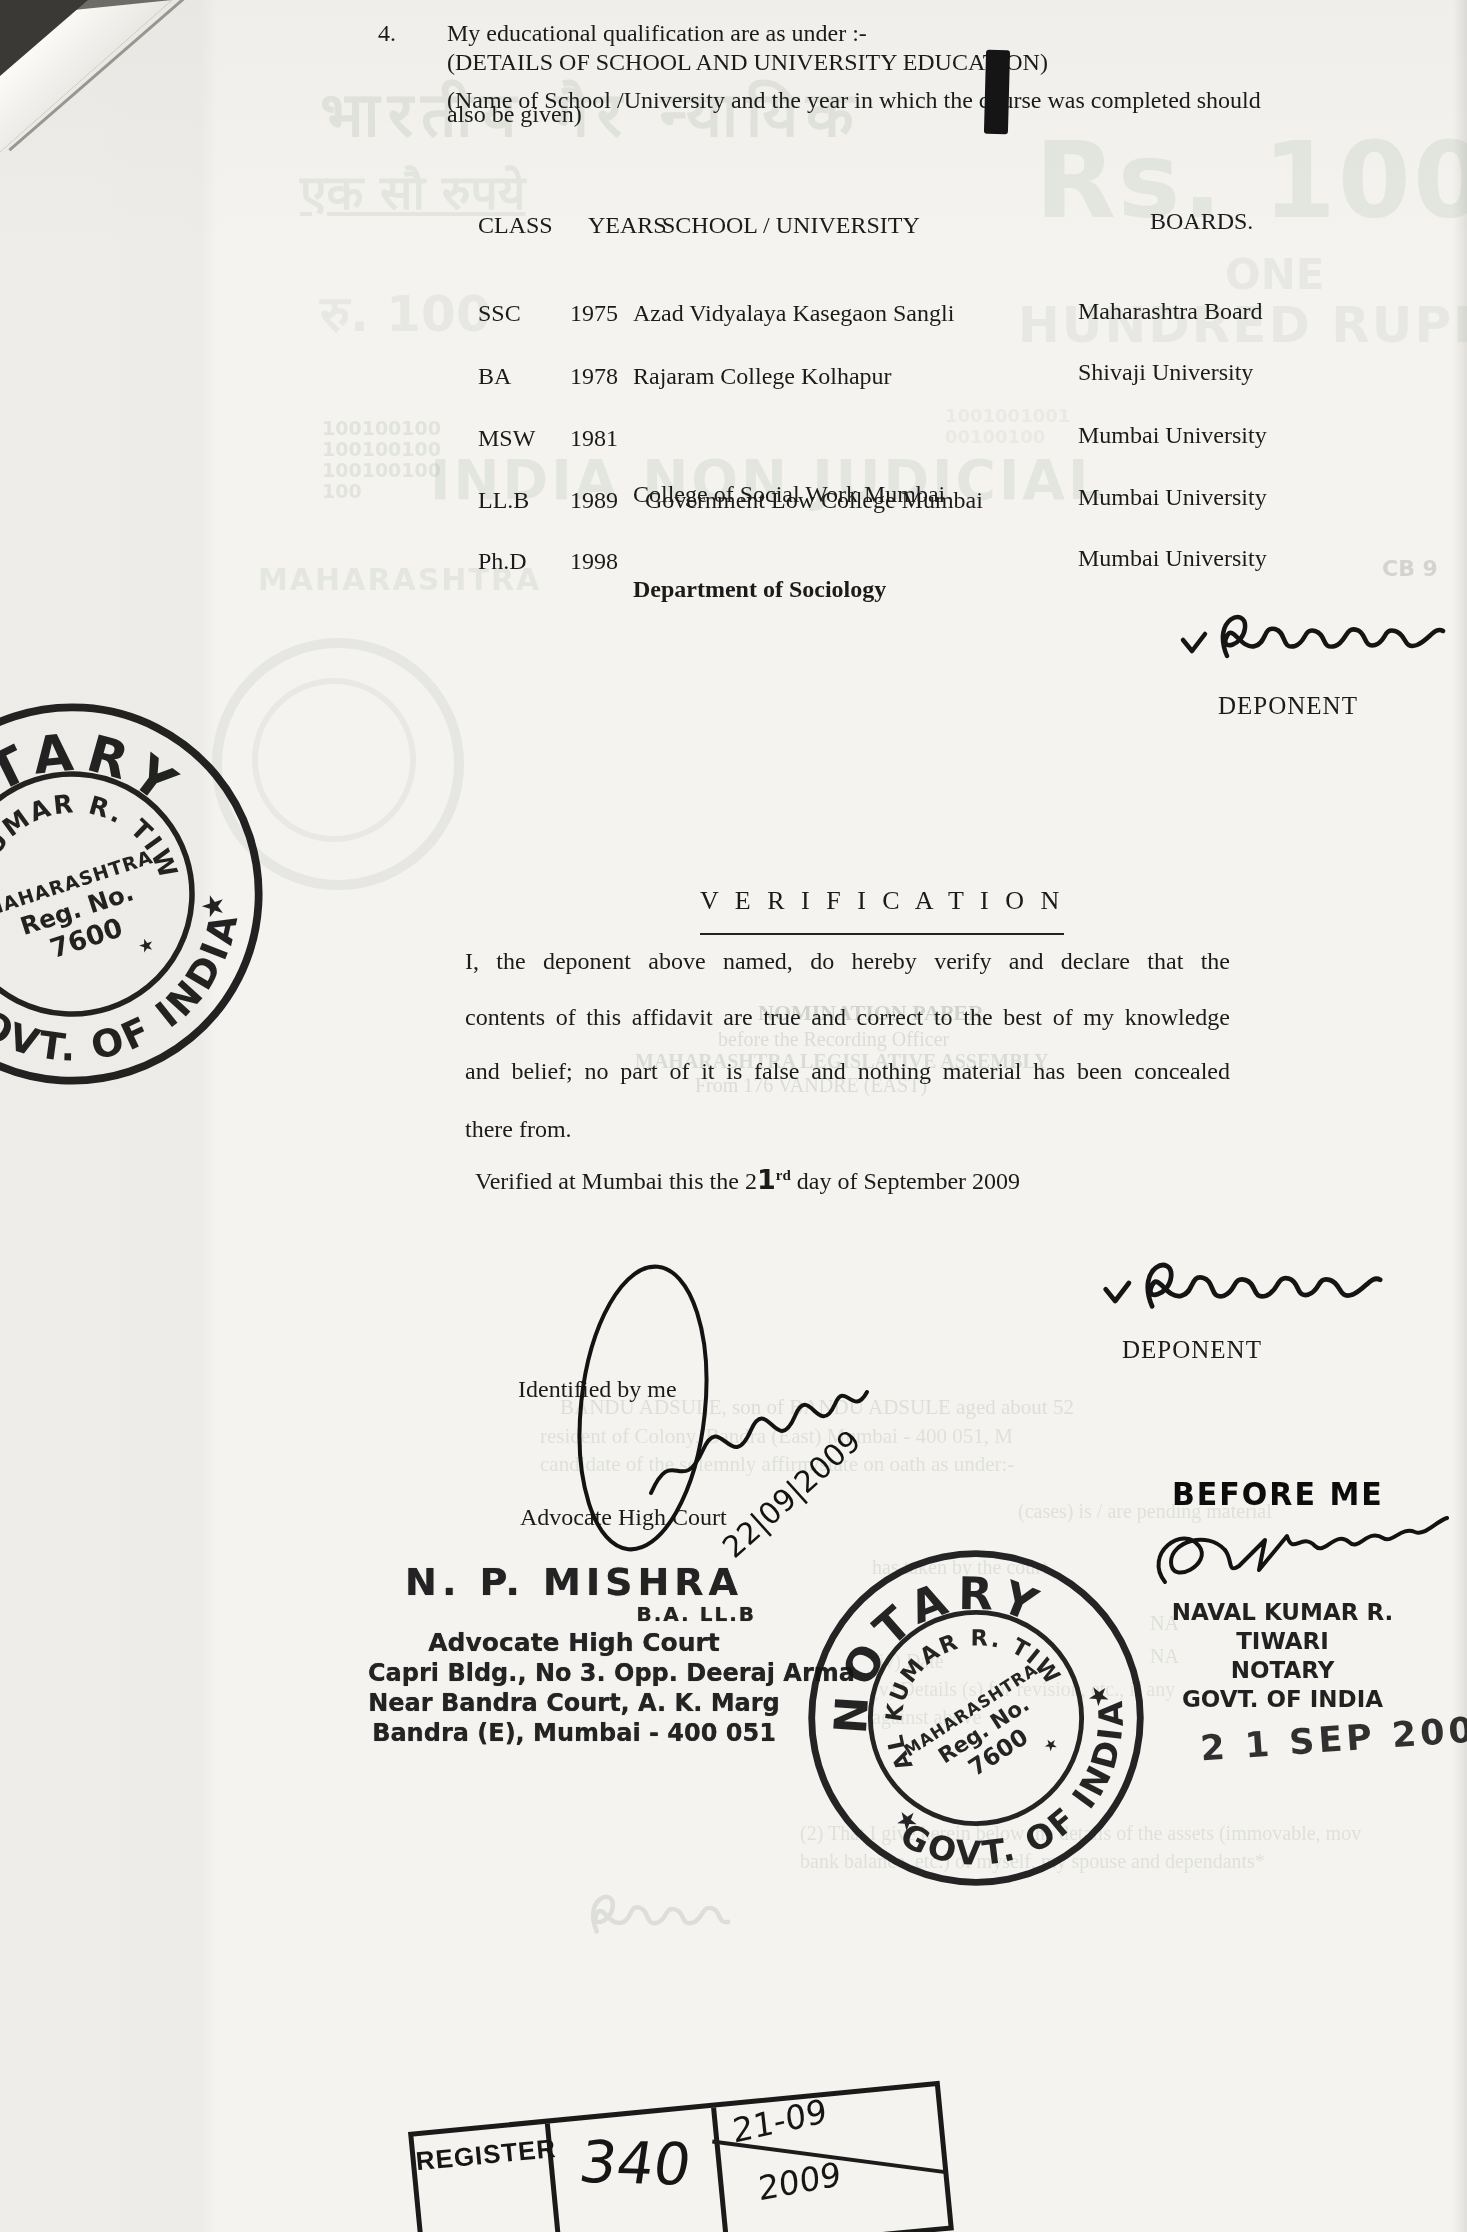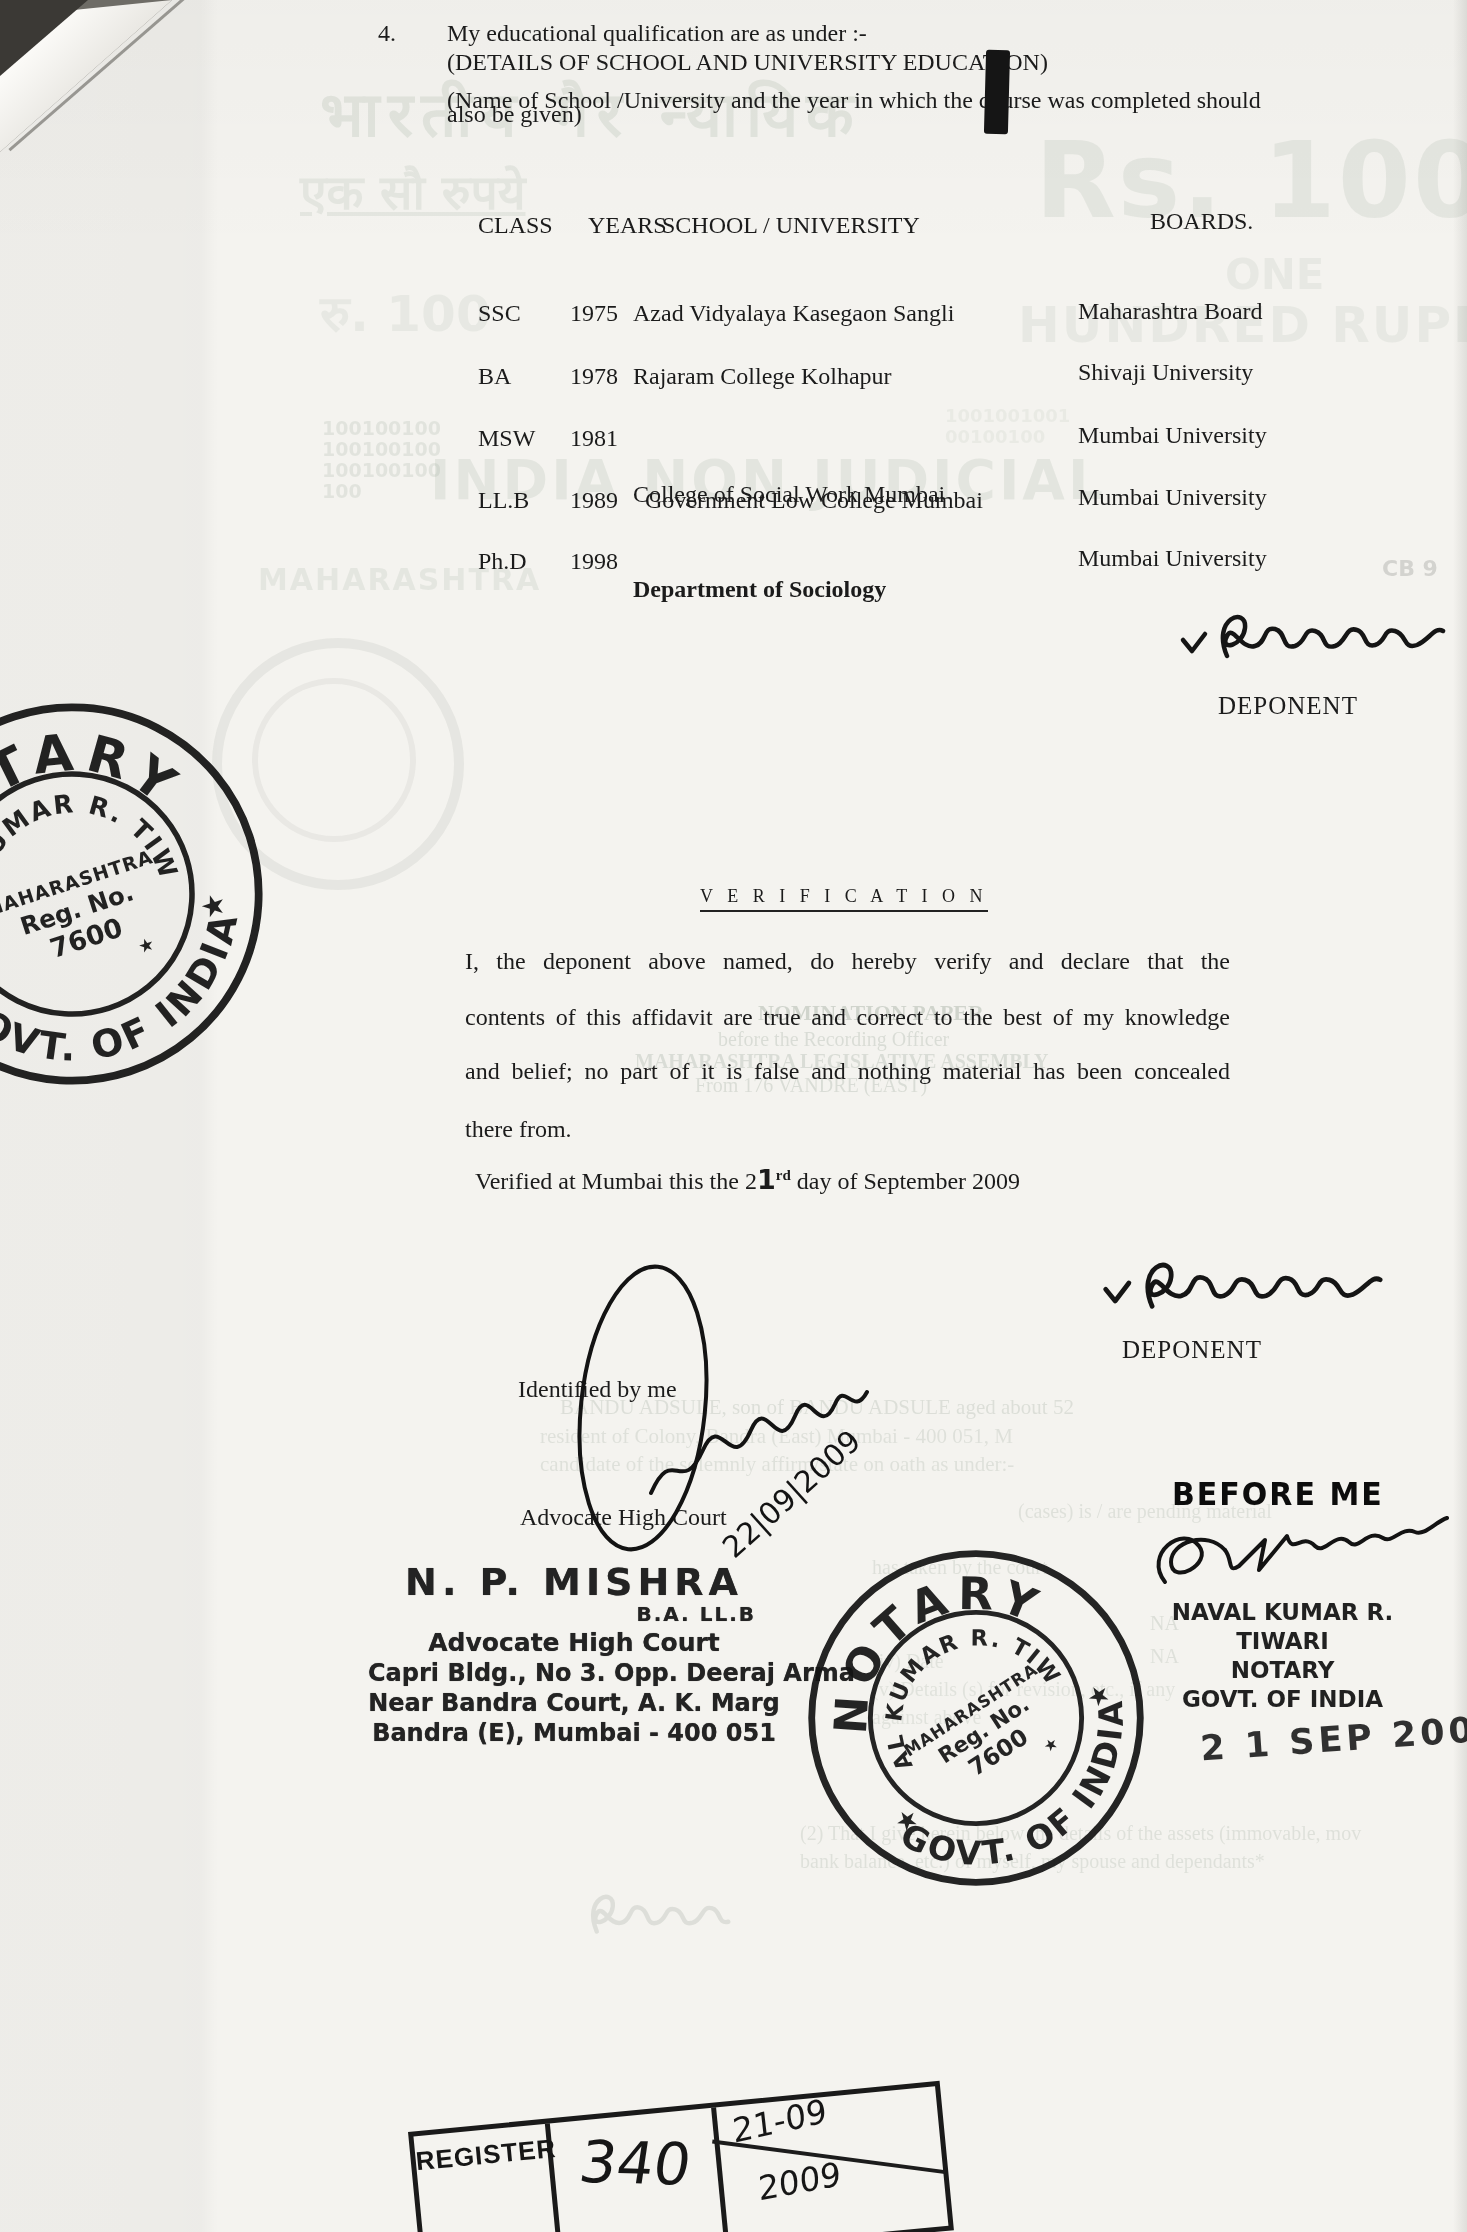--- a/index.html
+++ b/index.html
@@ -16,21 +16,21 @@
 
   
   .jl{white-space:nowrap;text-align:justify;text-align-last:justify;width:765px;}
 
   .body-text{font-size:24px;line-height:30px;}
   .table-cell{position:absolute;font-size:24px;white-space:nowrap;}
   .c1{left:478px;} .c2{left:570px;} .c3{left:633px;} .c4{left:1078px;}
 
   .deponent{font-size:25px;letter-spacing:1px;}
 
-  .heading-underline{font-size:18px;letter-spacing:5px;border-bottom:2px solid #222;padding-bottom:3px;white-space:nowrap;}
+  .heading-underline{font-size:26px;letter-spacing:5px;border-bottom:2px solid #222;padding-bottom:17px;white-space:nowrap;}
 
   .ver-line{position:absolute;left:465px;font-size:24px;}
 
   
   .wm{position:absolute;color:#8fa08f;filter:blur(.6px);white-space:nowrap;font-family:"DejaVu Sans", sans-serif;font-weight:bold;}
   .digits{width:128px;white-space:normal;word-break:break-all;line-height:21px;}
 
   
   .ghost{position:absolute;color:#7f907f;filter:blur(.45px);white-space:nowrap;font-family:"Liberation Serif", serif;}
   .stamp-sans{font-family:"DejaVu Sans", sans-serif;}

